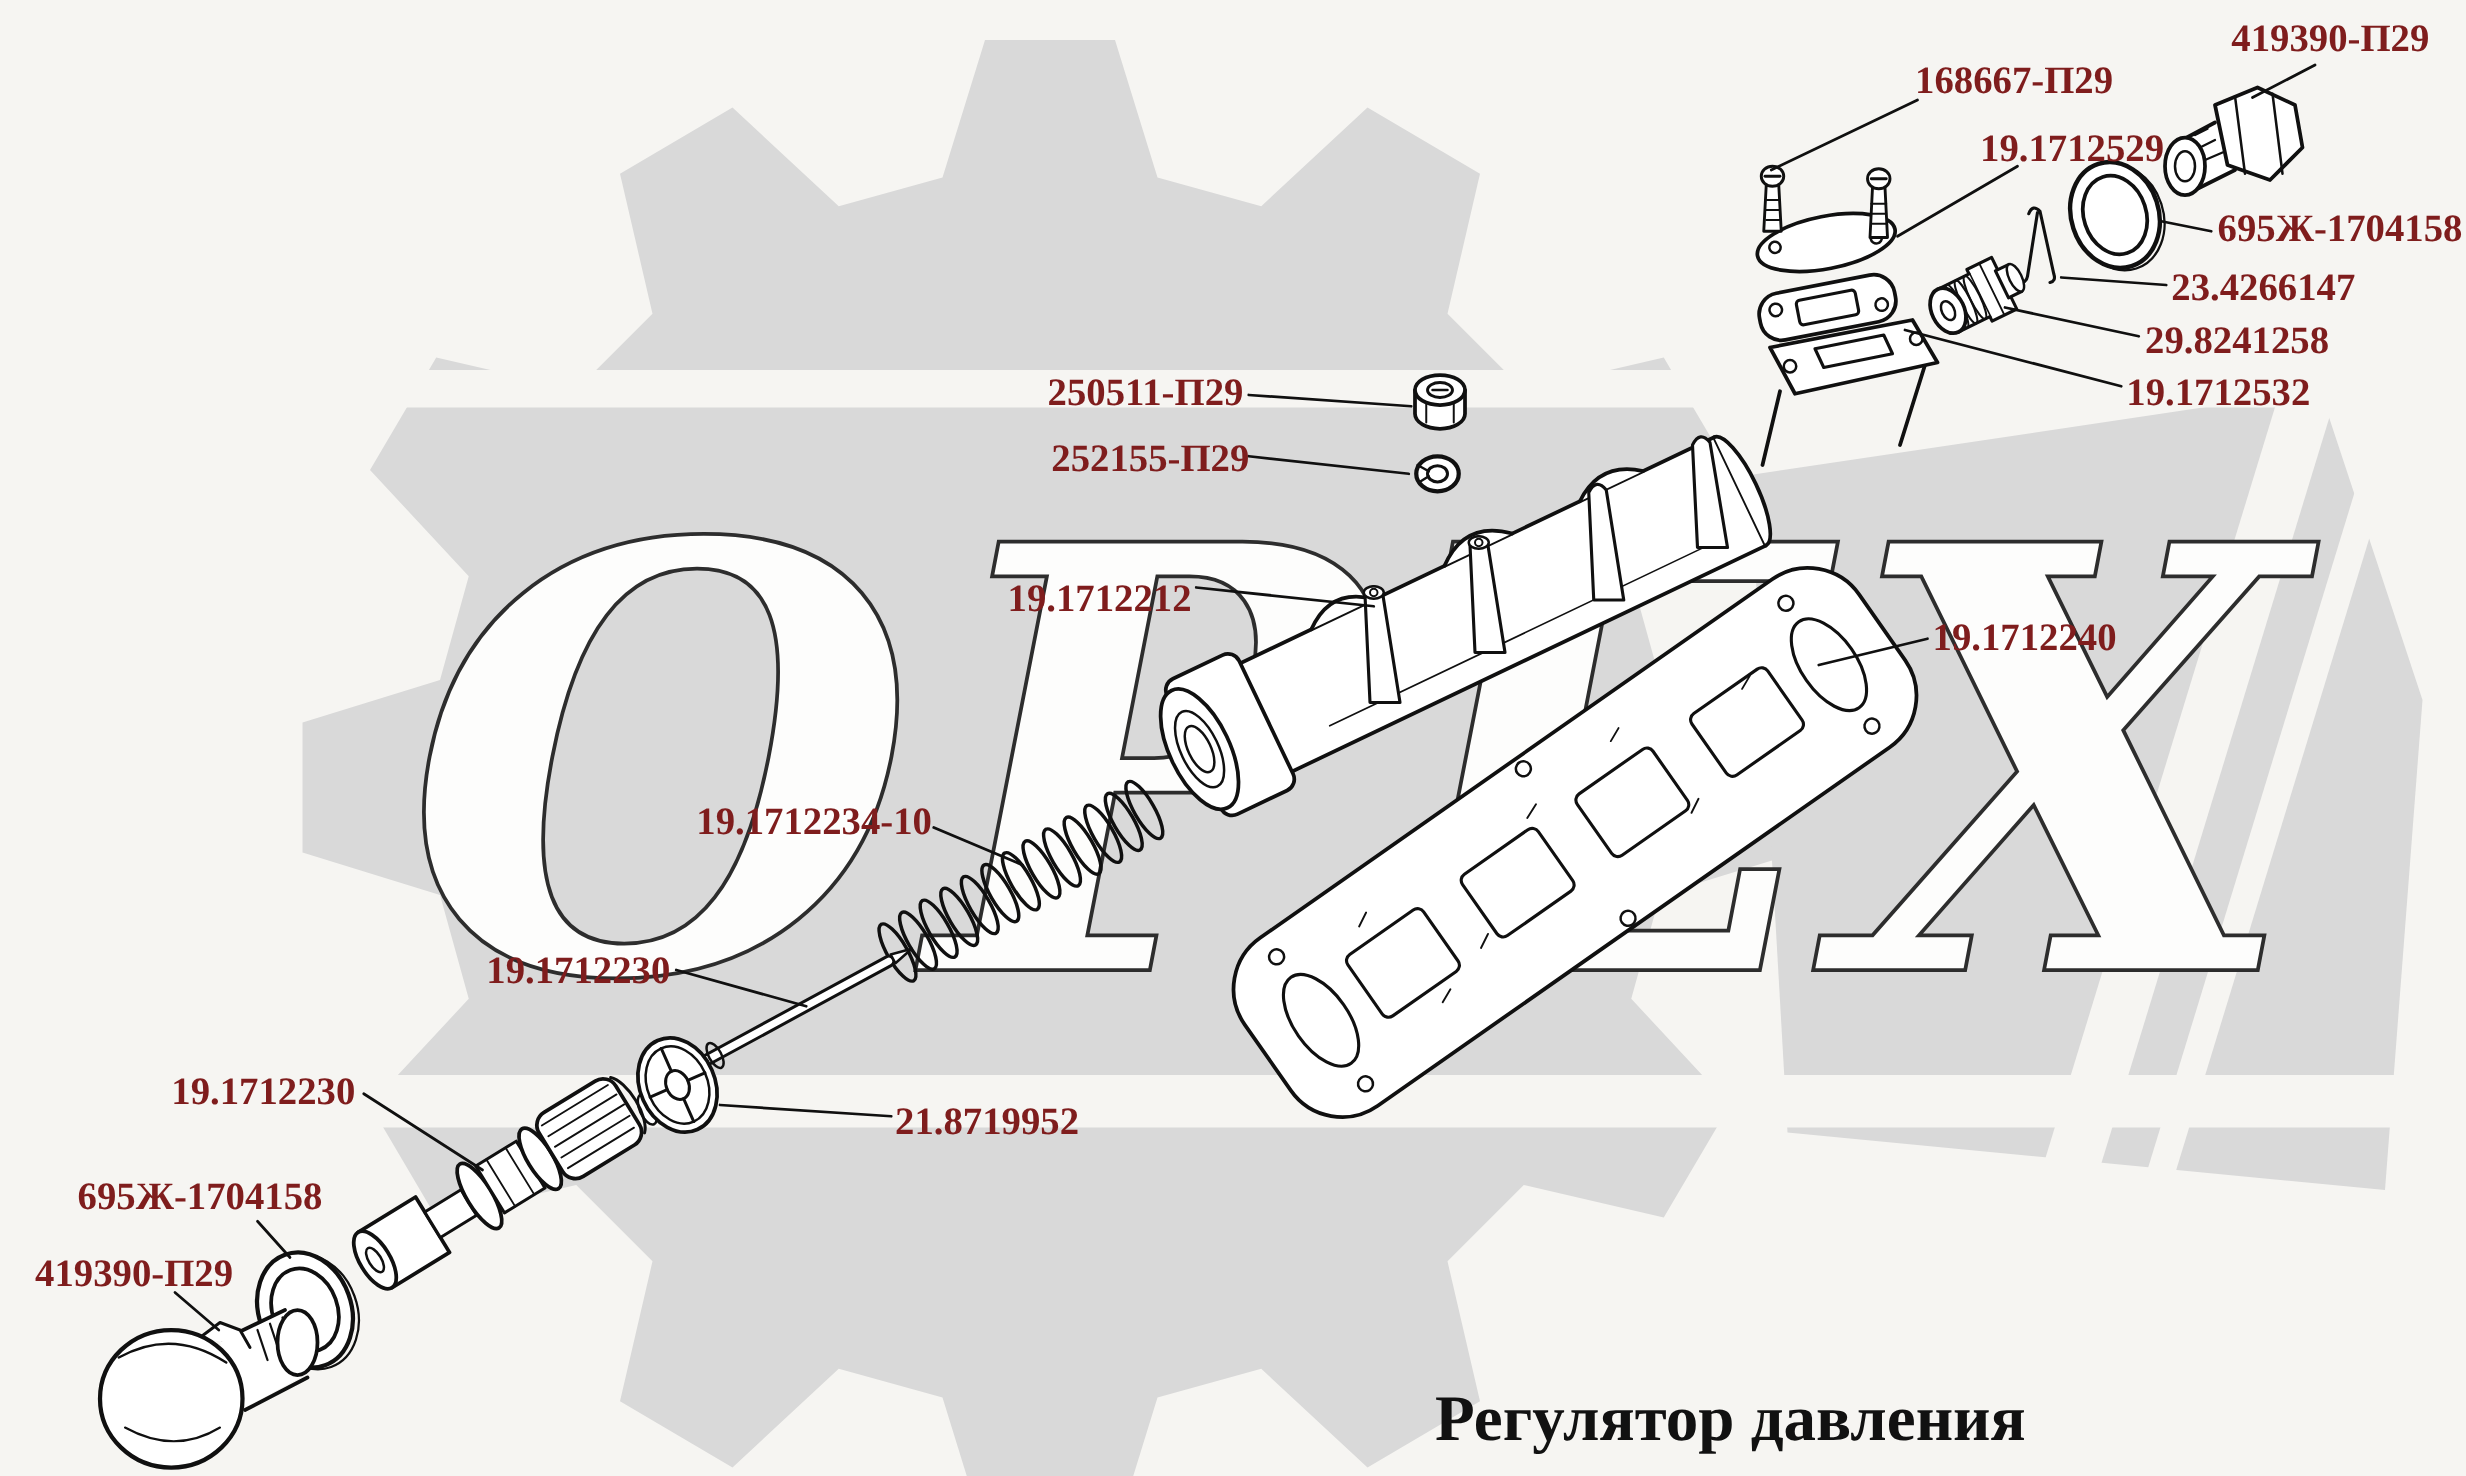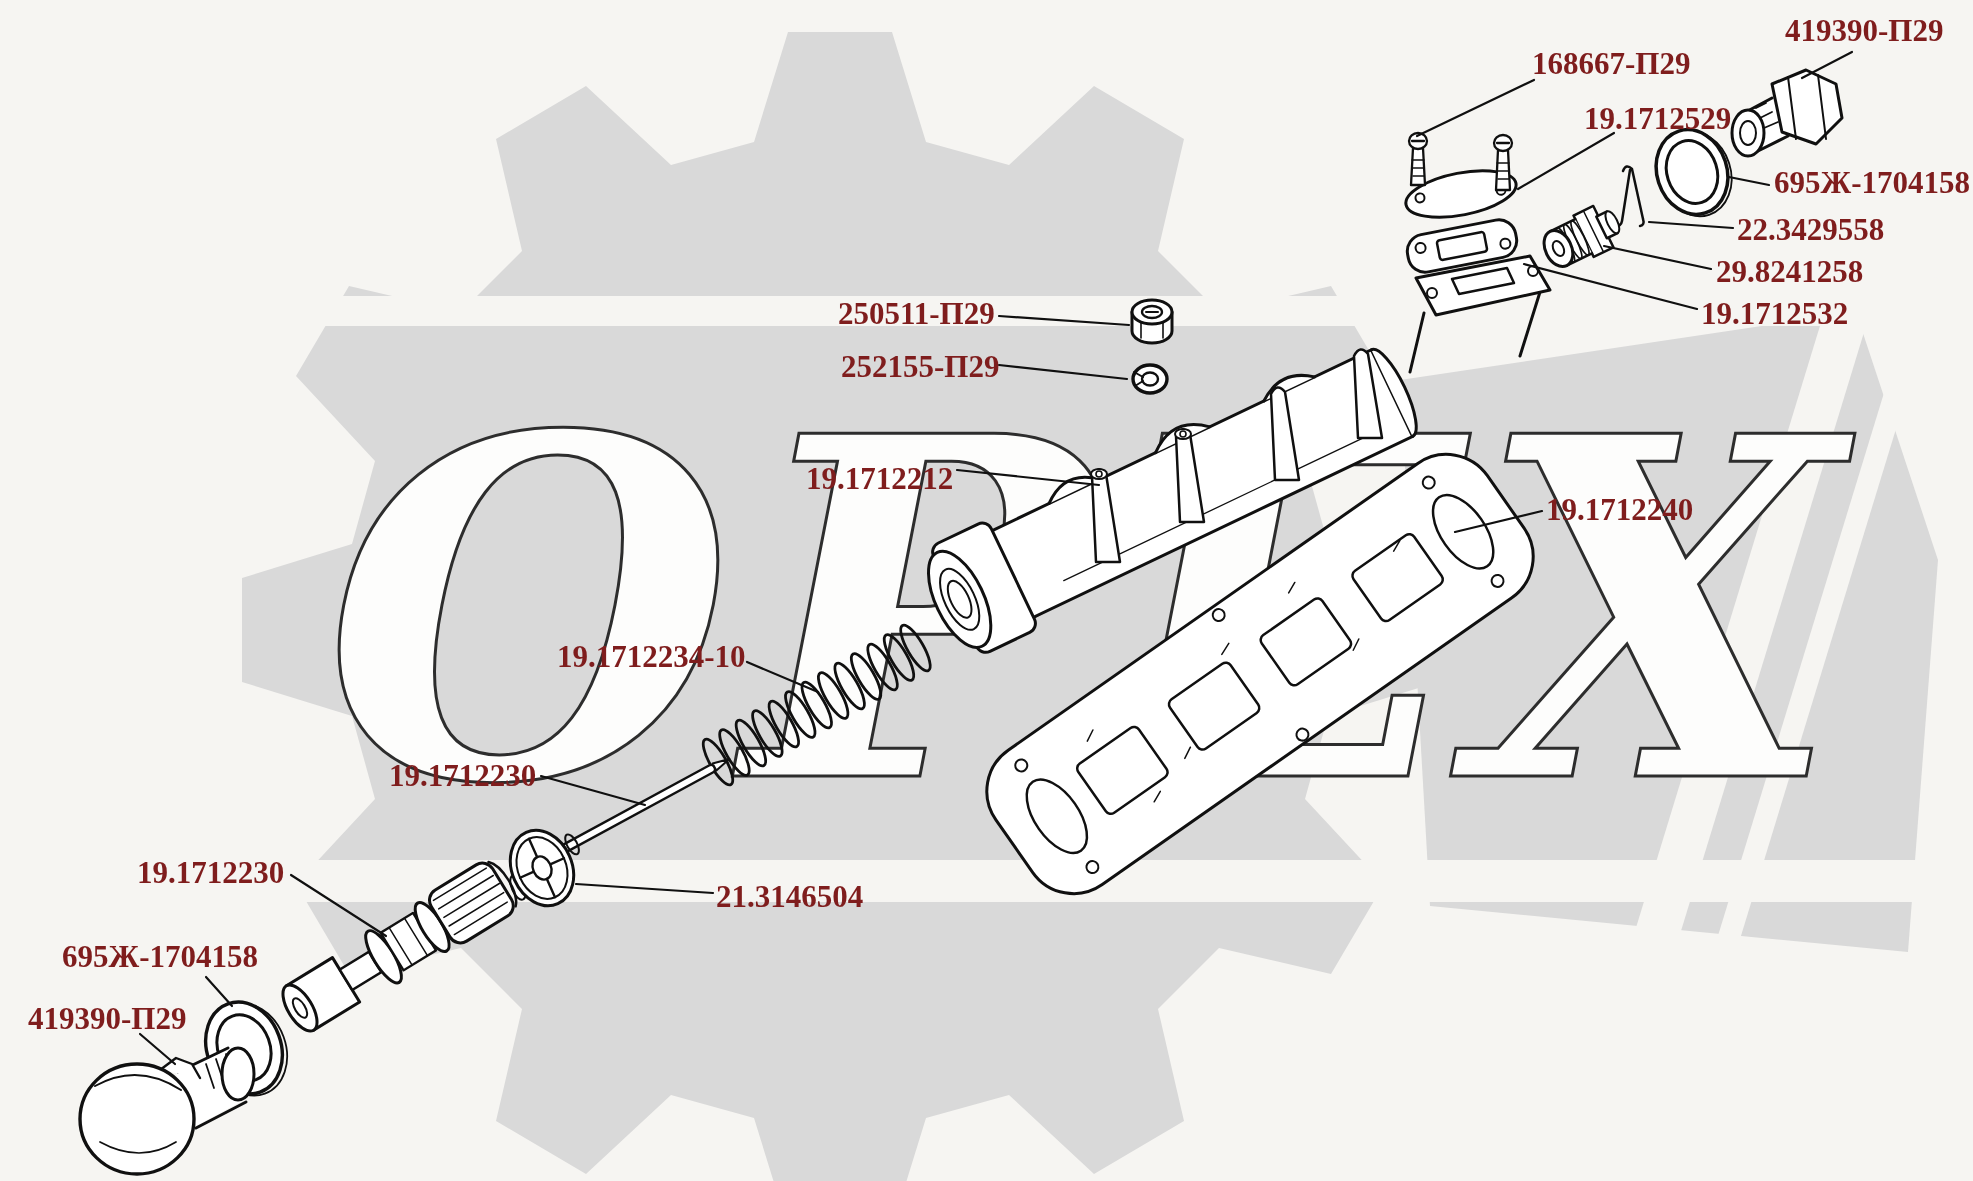--- a/index.html
+++ b/index.html
@@ -263,28 +263,29 @@
       <line x1="206" y1="977" x2="232" y2="1006"></line>
       <line x1="140" y1="1034" x2="175" y2="1064"></line>
       <line x1="713" y1="893" x2="576" y2="884"></line>
     </g>
   </svg>
 
   <div class="label" style="left:1532px;top:46px">168667-П29</div>
   <div class="label" style="left:1785px;top:13px">419390-П29</div>
   <div class="label" style="left:1584px;top:101px">19.1712529</div>
   <div class="label" style="left:1774px;top:165px">695Ж-1704158</div>
-  <div class="label" style="left:1737px;top:212px">22.3429558</div>
+  <div class="label" style="left:1737px;top:212px">23.4266147</div>
   <div class="label" style="left:1716px;top:254px">29.8241258</div>
   <div class="label" style="left:1701px;top:296px">19.1712532</div>
   <div class="label" style="left:838px;top:296px">250511-П29</div>
   <div class="label" style="left:841px;top:349px">252155-П29</div>
   <div class="label" style="left:806px;top:461px">19.1712212</div>
   <div class="label" style="left:1546px;top:492px">19.1712240</div>
   <div class="label" style="left:557px;top:639px">19.1712234-10</div>
   <div class="label" style="left:389px;top:758px">19.1712230</div>
   <div class="label" style="left:137px;top:855px">19.1712230</div>
-  <div class="label" style="left:716px;top:879px">21.3146504</div>
+  <div class="label" style="left:716px;top:879px">21.8719952</div>
   <div class="label" style="left:62px;top:939px">695Ж-1704158</div>
   <div class="label" style="left:28px;top:1001px">419390-П29</div>
 
+  <div id="diagram-title" style="left:1148px;top:1106px">Регулятор давления</div>
 
 </div>
 
 </body></html>

